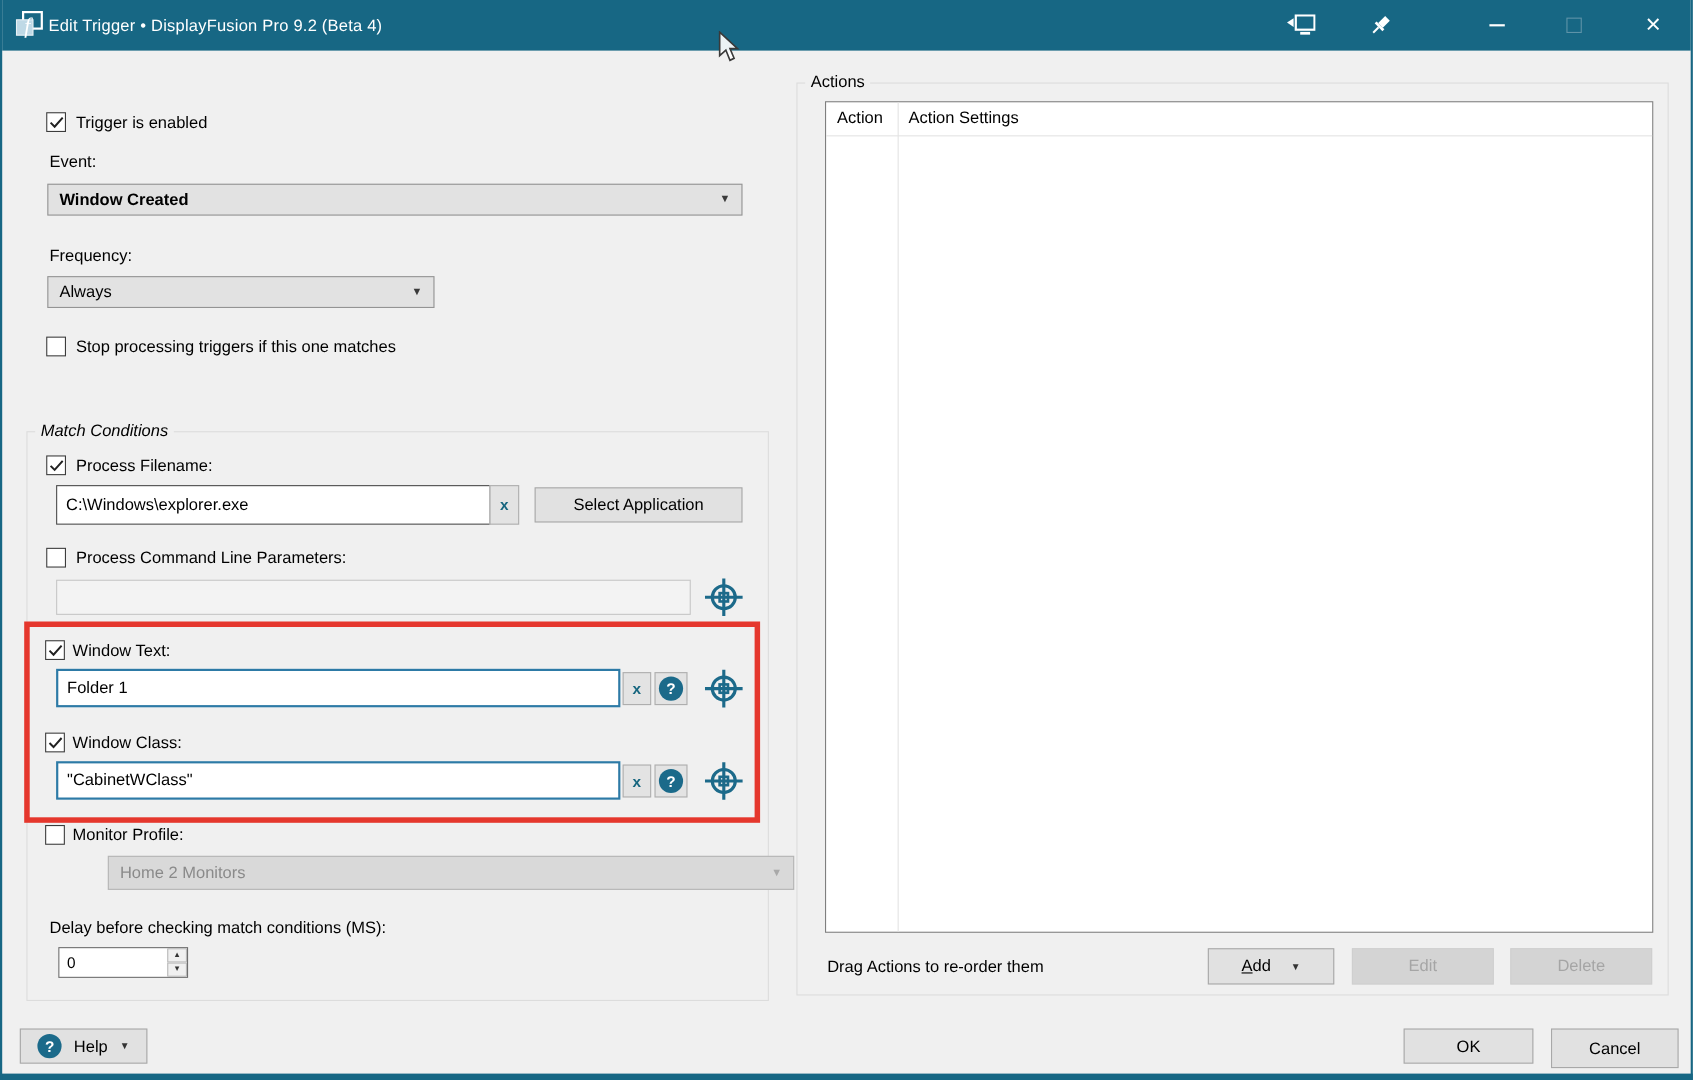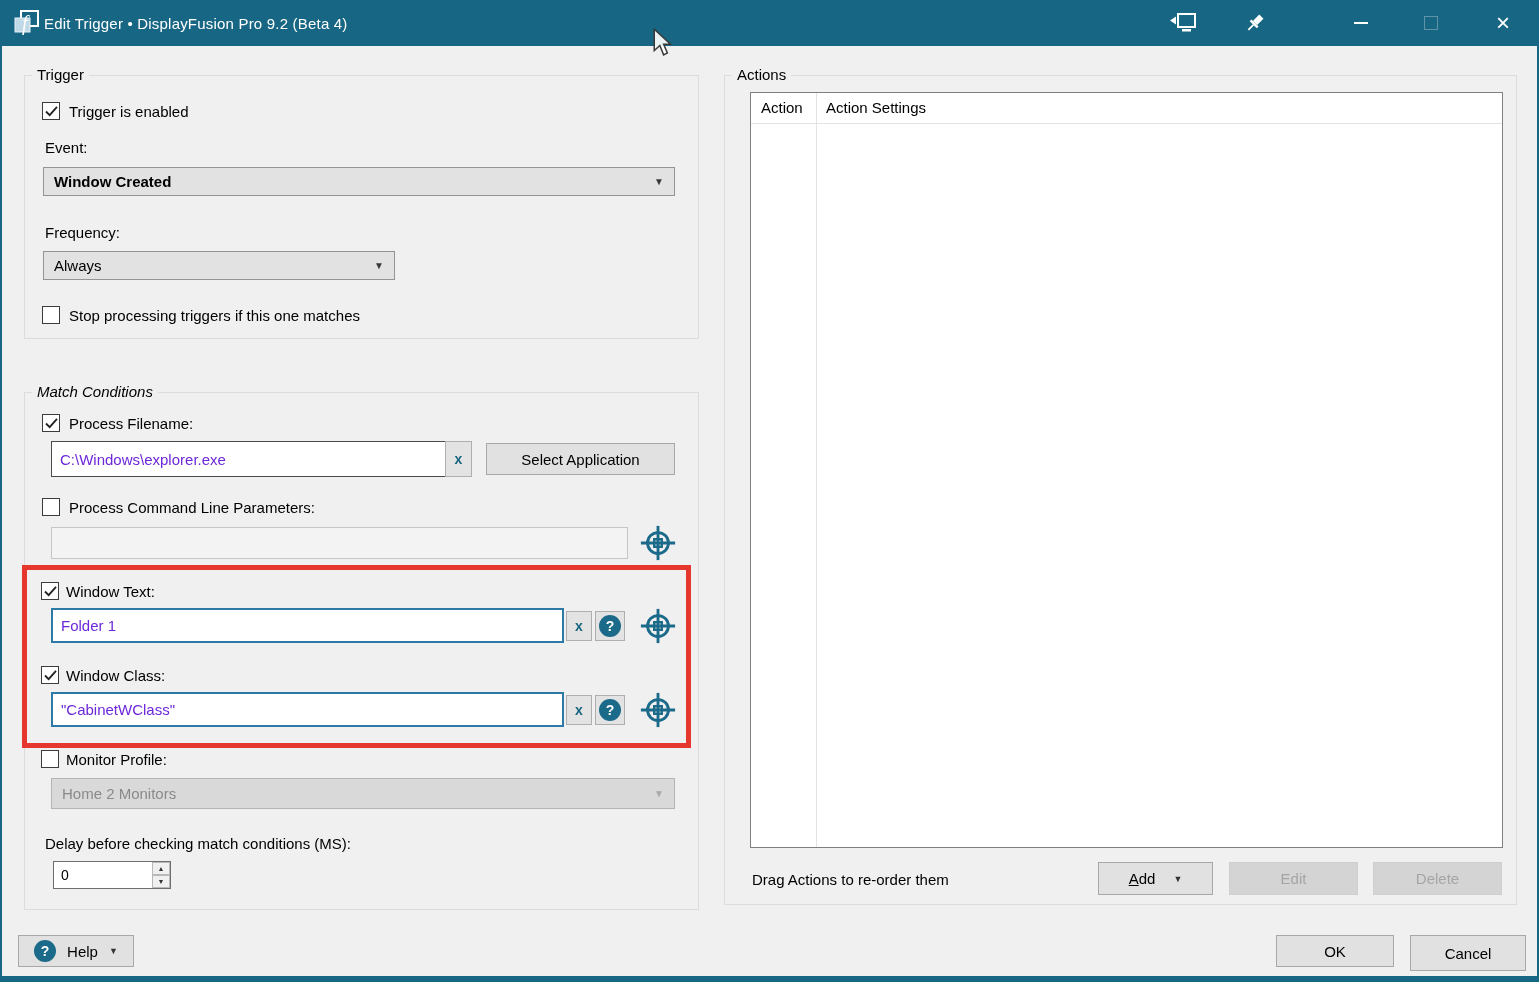--- a/index.html
+++ b/index.html
@@ -16,23 +16,23 @@
   .min-line { width:14px; border-top:2px solid #fff; }
   .max-box { width:14px; height:14px; border:1px solid #5e93a8; }
   .close-x { color:#fff; font-size:24px; font-weight:400; line-height:1; }
   .groupbox { position:absolute; border:1px solid #dcdcdc; }
   .grouplabel { position:absolute; top:-10px; left:7px; background:#f0f0f0; padding:0 5px; font-size:15px; }
   .cb { position:absolute; width:18px; height:18px; background:#fff; border:1px solid #3c3c3c; display:flex; align-items:center; justify-content:center; }
   .cb svg { display:block; }
   .lbl { position:absolute; font-size:15px; white-space:nowrap; }
   .select { position:absolute; height:29px; background:#e2e2e2; border:1px solid #949494; display:flex; align-items:center; padding:0 10px; }
   .select .caret { position:absolute; right:10px; font-size:10px; color:#3a3a3a; }
-  .select.disabled { background:#d9d9d9; border-color:#b5b5b5; color:#8a8a8a; }
+  .select.disabled { background:#d9d9d9; border-color:#b5b5b5; color:#8a8a8a;margin-left:47px; }
   .select.disabled .caret { color:#a9a9a9; }
-  .tinput { position:absolute; background:#fff; border:1px solid #4a4a4a; font-family:"Liberation Sans",sans-serif; font-size:15px; padding:0 8px; color:#6d28d9; }
+  .tinput { position:absolute; background:#fff; border:1px solid #4a4a4a; font-family:"Liberation Sans",sans-serif; font-size:15px; padding:0 8px; color:#000000; }
   .tinput.teal { border:2px solid #2d7aa6; }
   .tinput.disabled { background:#f3f3f3; border:1px solid #c6c6c6; }
   .sq-btn { position:absolute; background:#e3e3e3; border:1px solid #aeaeae; display:flex; align-items:center; justify-content:center; }
   .clear-x { color:#17667f; font-weight:bold; font-size:14px; }
   .qcircle { width:22px; height:22px; border-radius:50%; background:#1b6a8a; color:#fff; font-weight:bold; font-size:14px; display:flex; align-items:center; justify-content:center; }
   .btn { position:absolute; background:#e1e1e1; border:1px solid #a8a8a8; display:flex; align-items:center; justify-content:center; font-size:15px; color:#000; }
   .btn.disabled { background:#d4d4d4; border-color:#cfcfcf; color:#a5a5a5; }
   .target { position:absolute; width:38px; height:38px; }
   .redbox { position:absolute; left:20px; top:565px; width:669px; height:183px; border:5px solid #e5372d; z-index:6; pointer-events:none; }
   .table { position:absolute; left:748px; top:92px; width:753px; height:756px; background:#fff; border:1px solid #7f7f7f; }
@@ -78,23 +78,20 @@
       <span class="min-line"></span>
     </div>
     <div class="tb-btn" style="left:1400px;">
       <span class="max-box"></span>
     </div>
     <div class="tb-btn" style="left:1472px;">
       <span class="close-x">×</span>
     </div>
   </div>
 
-  <div class="groupbox" style="left:22px; top:75px; width:675px; height:264px;">
-    <span class="grouplabel">Trigger</span>
-  </div>
   <span class="cb" style="left:40px; top:102px;">
     <svg width="13" height="11" viewBox="0 0 14 12">
         <polyline points="1,6 5,10 13,1" fill="none" stroke="#222" stroke-width="2"></polyline>
       </svg>
   </span>
   <span class="lbl" style="left:67px; top:103px;">Trigger is enabled</span>
 
   <span class="lbl" style="left:43px; top:139px;">Event:</span>
   <div class="select" style="left:41px; top:167px; width:632px;font-weight:bold;">
     <span>Window Created</span>

